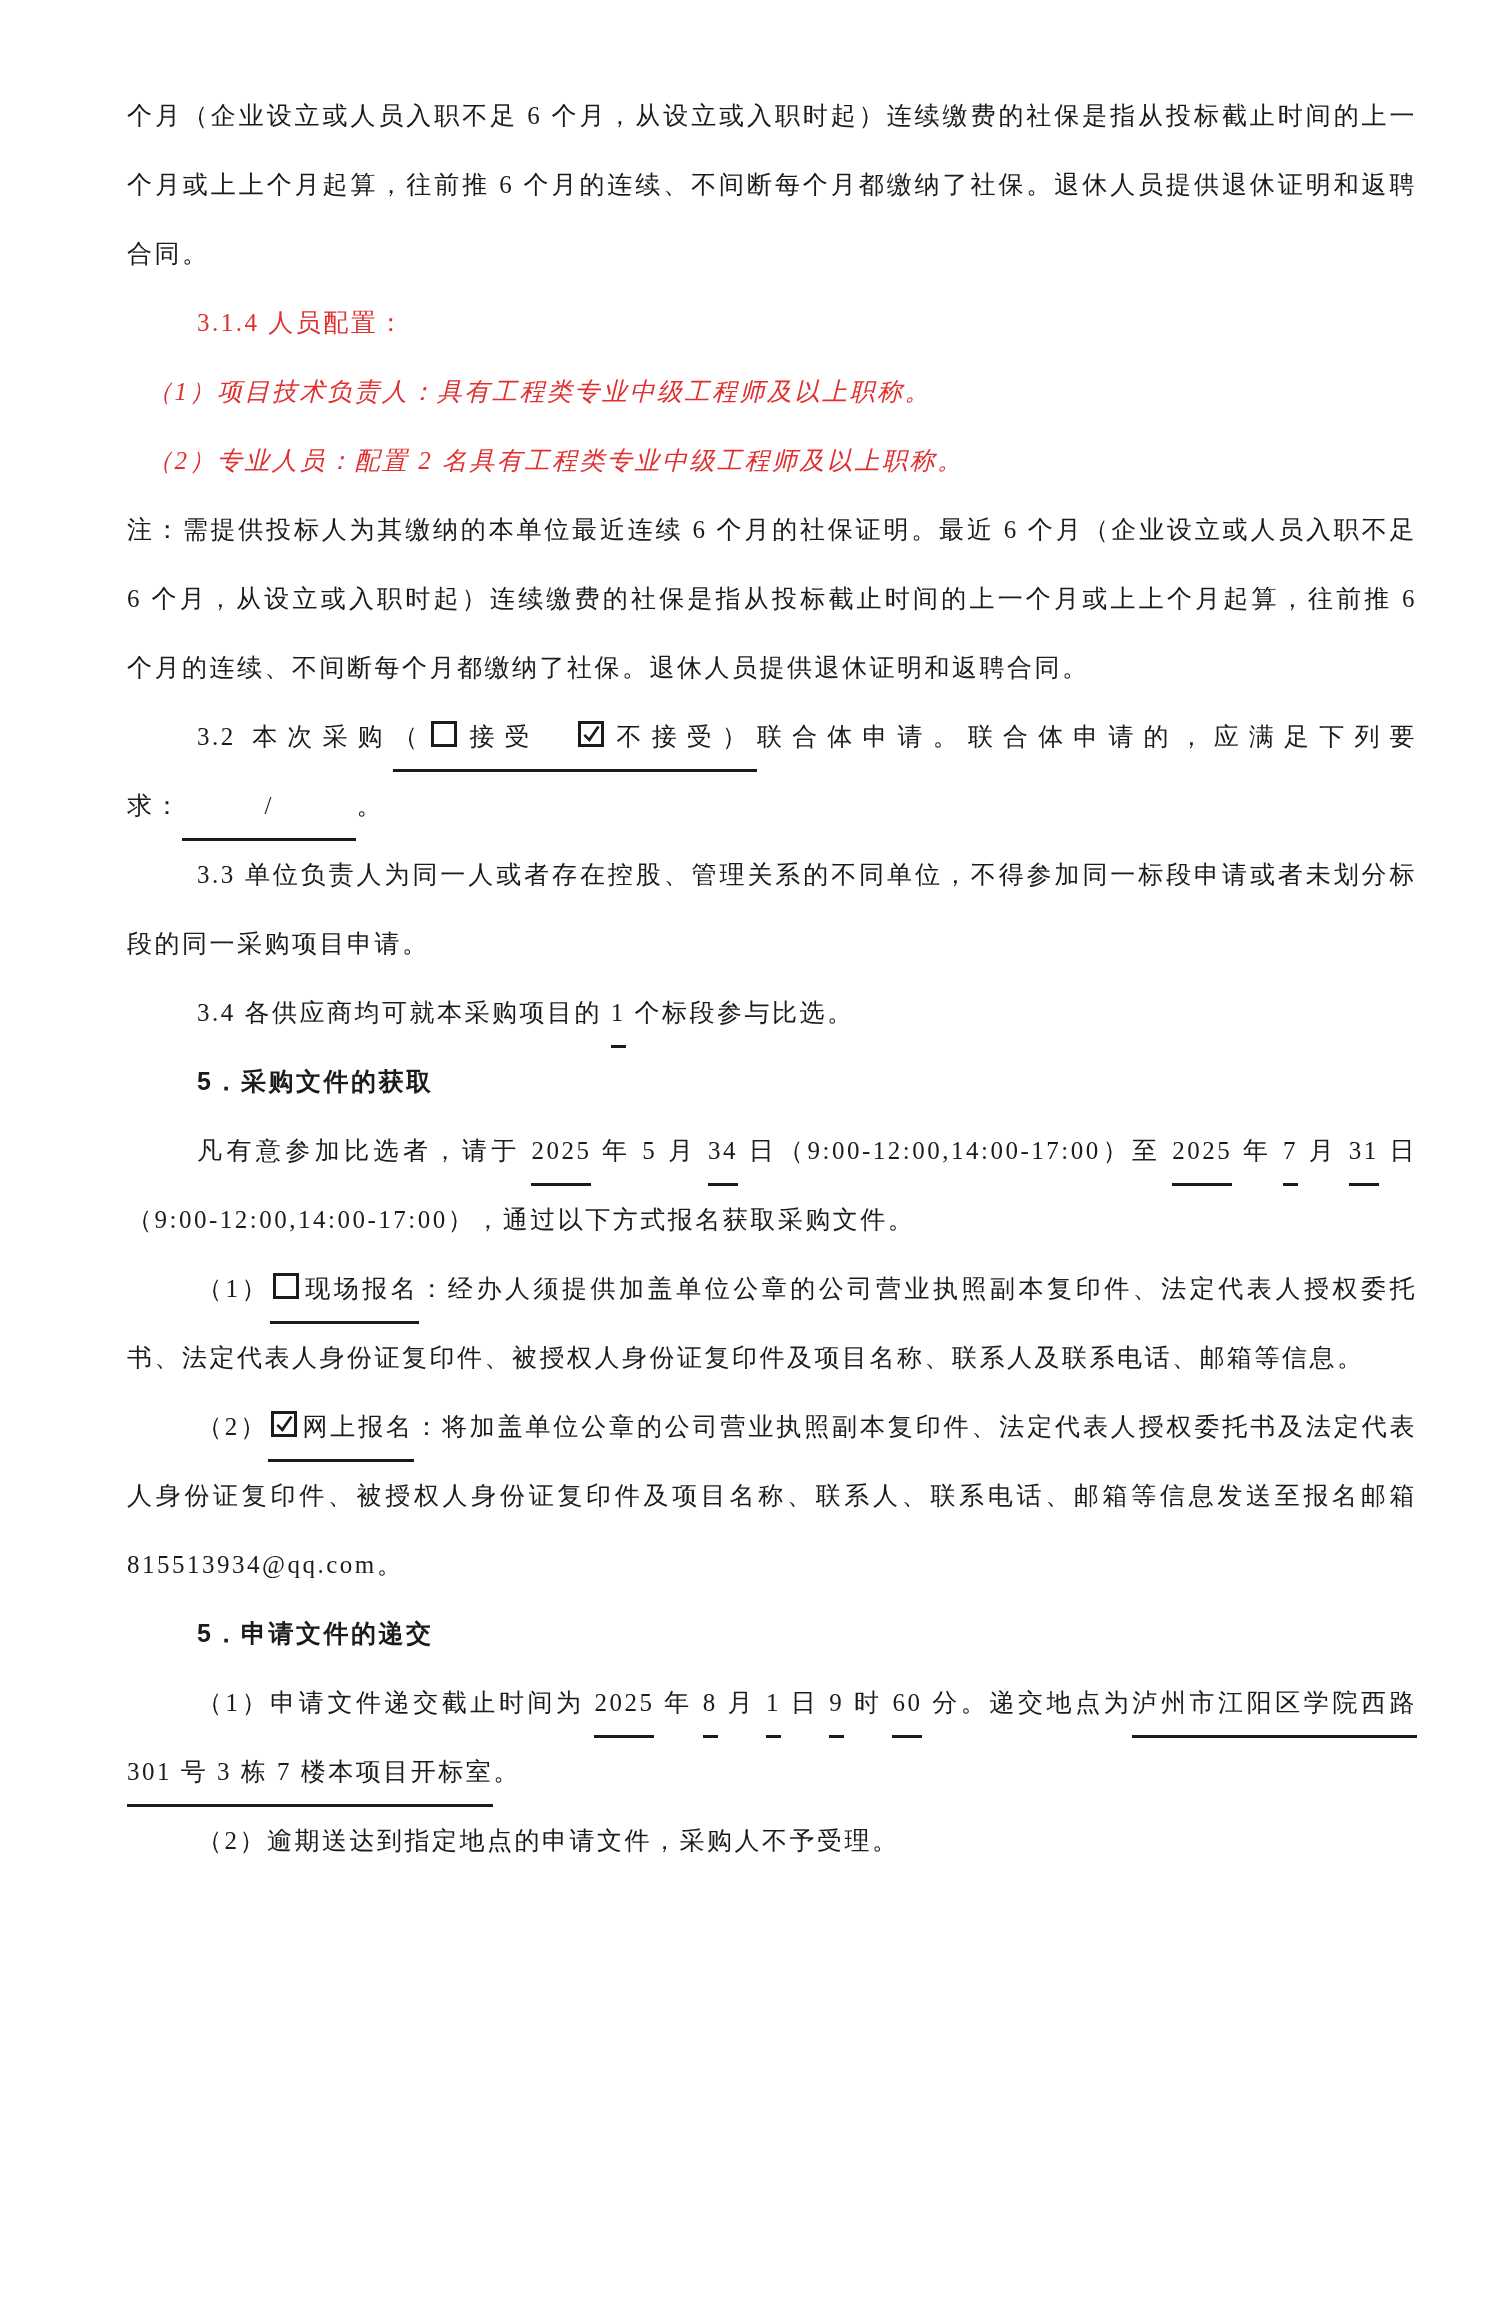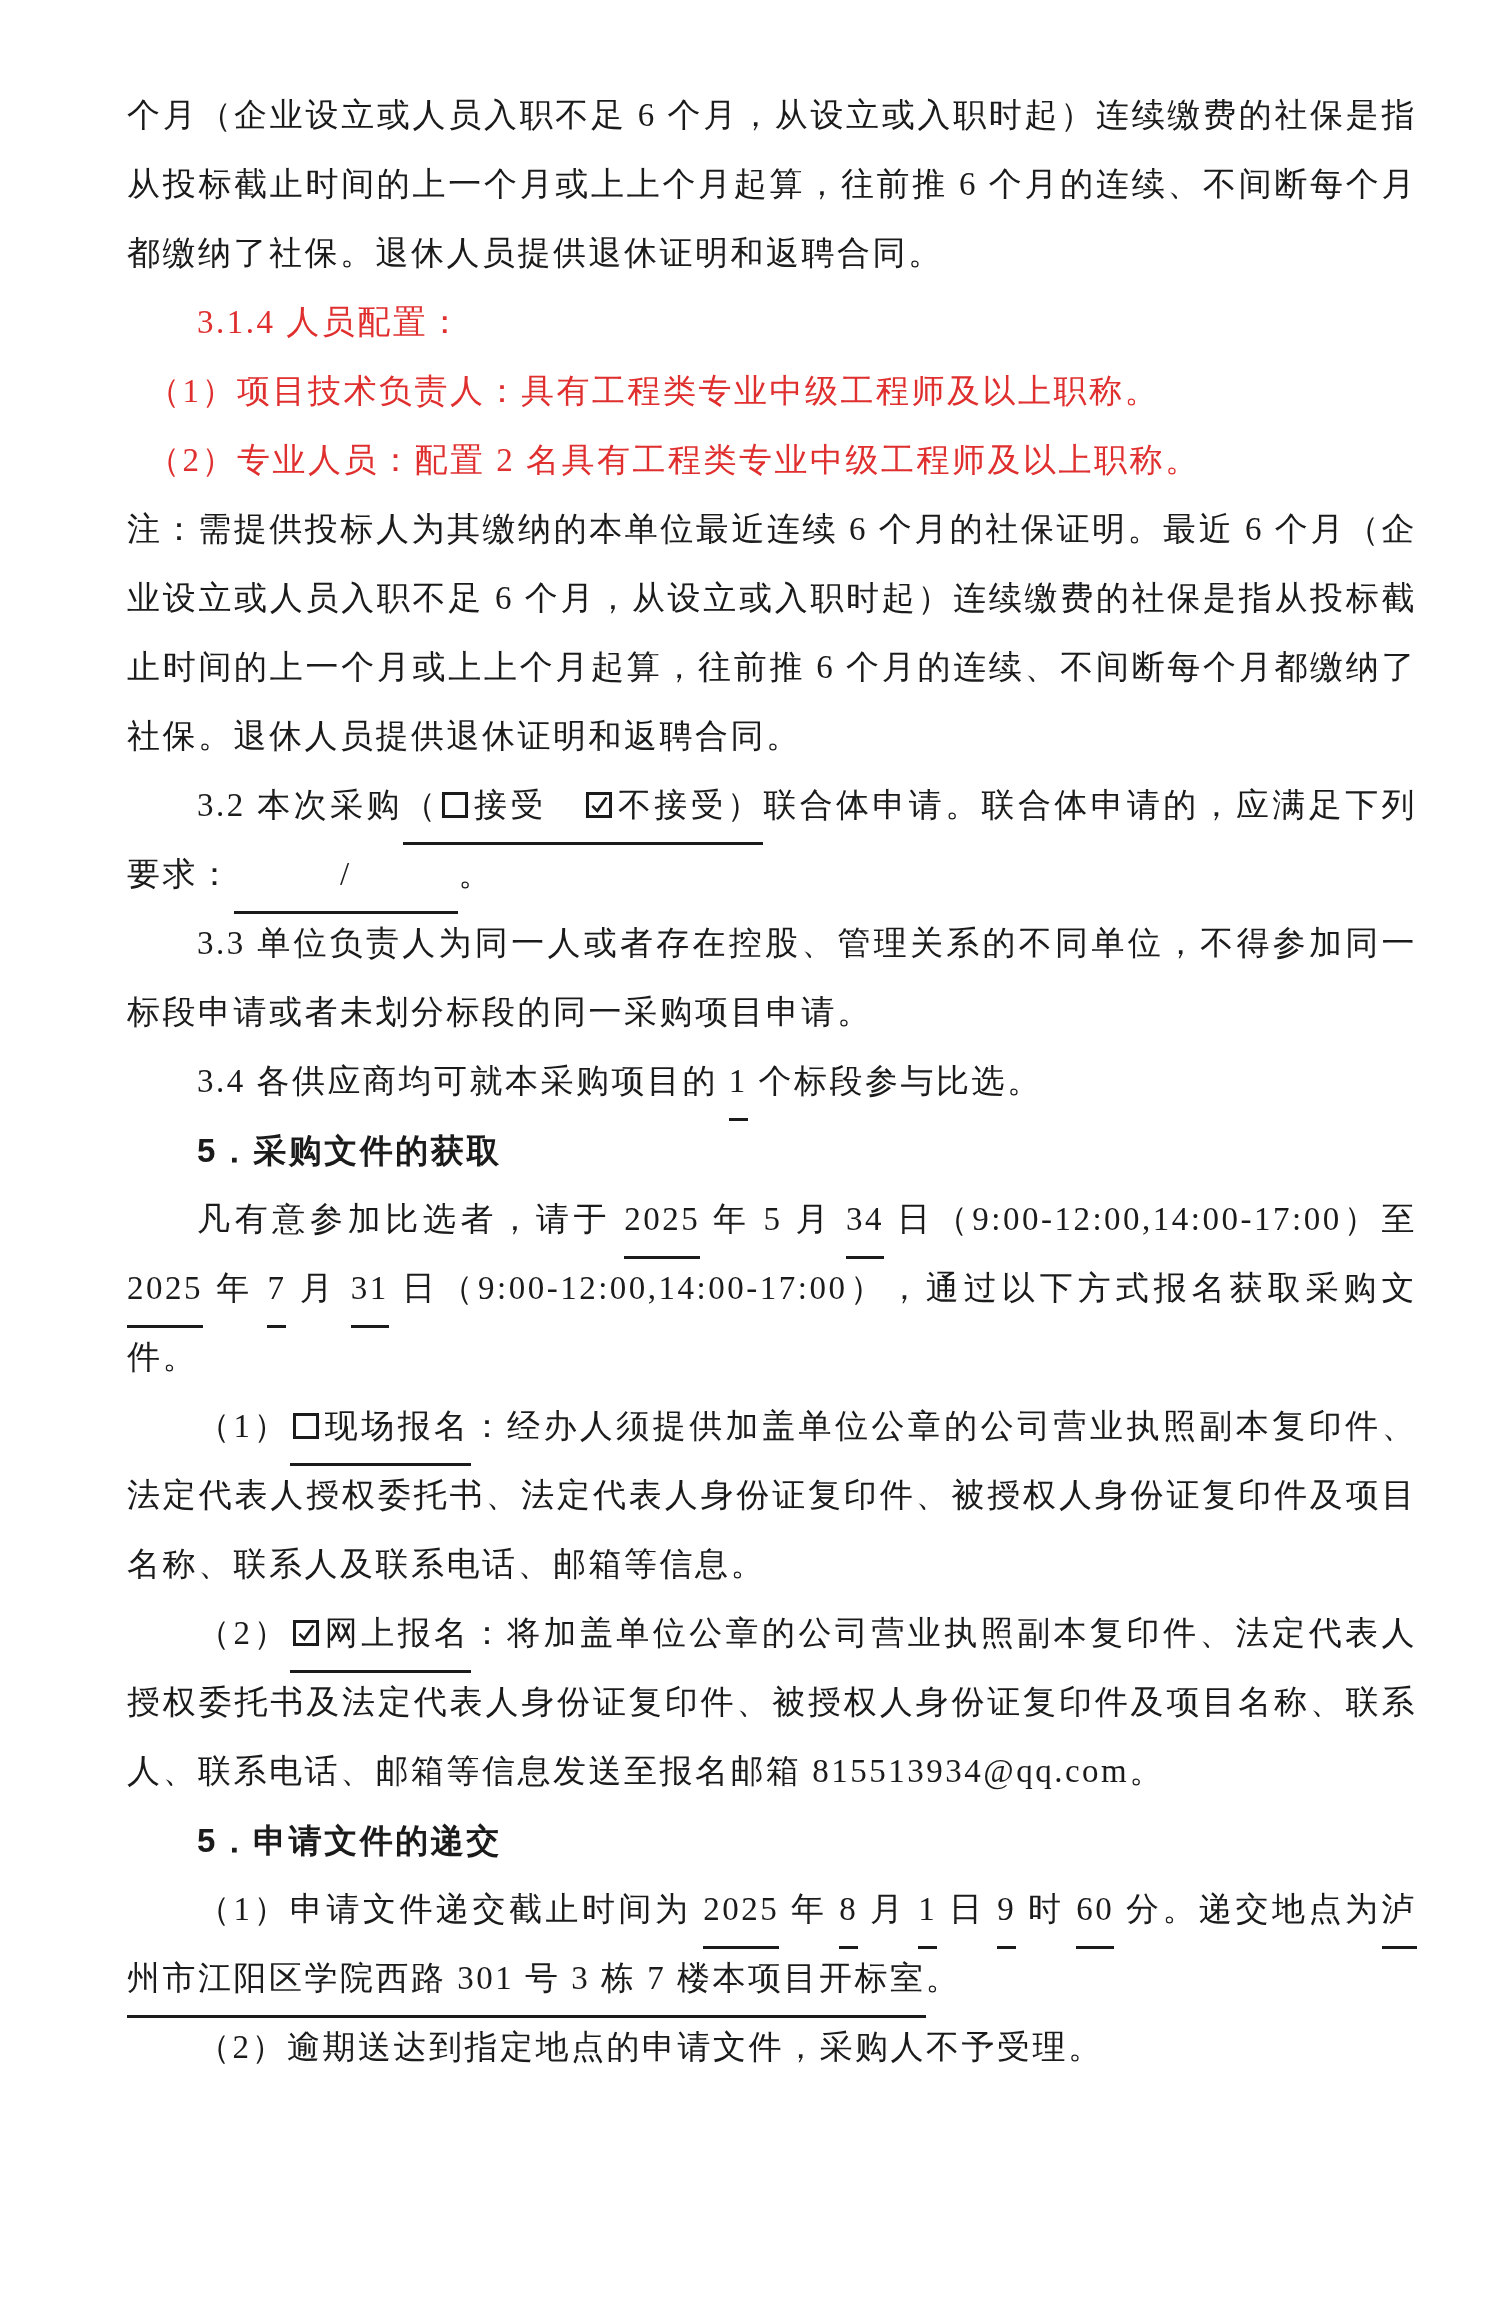--- a/index.html
+++ b/index.html
@@ -11,27 +11,27 @@
   html,body{margin:0;padding:0;}
   body{
     width:1500px;height:2323px;overflow:hidden;
     background:var(--background);
     color:var(--text);
     font-family:"Liberation Serif","DejaVu Serif",serif;
   }
   .page{width:1500px;height:2323px;padding:81px 83px 0 127px;}
   p.para{
     margin:0;
-    font-size:33px;
+    font-size:25px;
     line-height:69px;
     letter-spacing:2.5px;
     text-align:justify;
   }
   .ind2{text-indent:70px;}   
-  .indR{text-indent:20px;}   
+  .indR{text-indent:20px;font-style:italic;}   
   .red{color:var(--red);}
   .hd{
     font-family:"Liberation Sans","DejaVu Sans",sans-serif;
     font-weight:700;
     font-size:34px;
     letter-spacing:3px;
   }
   .u{border-bottom:3px solid currentColor;padding-bottom:19px;}
   .cbx{
     display:inline-block;width:26px;height:26px;

